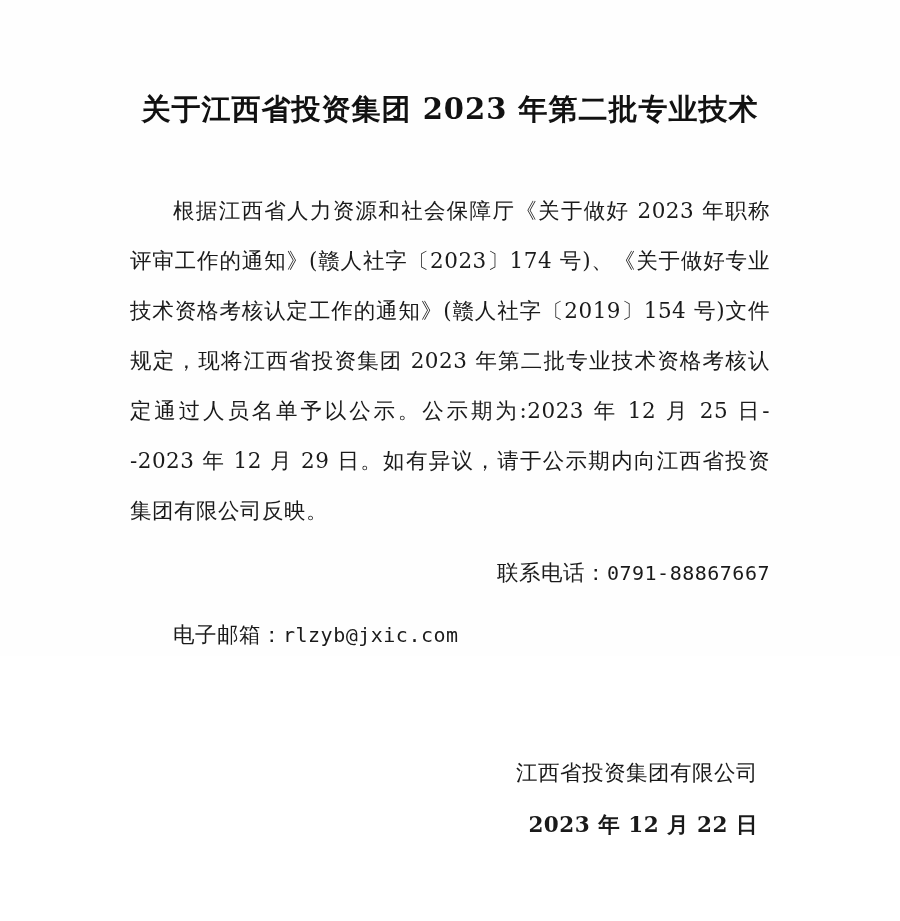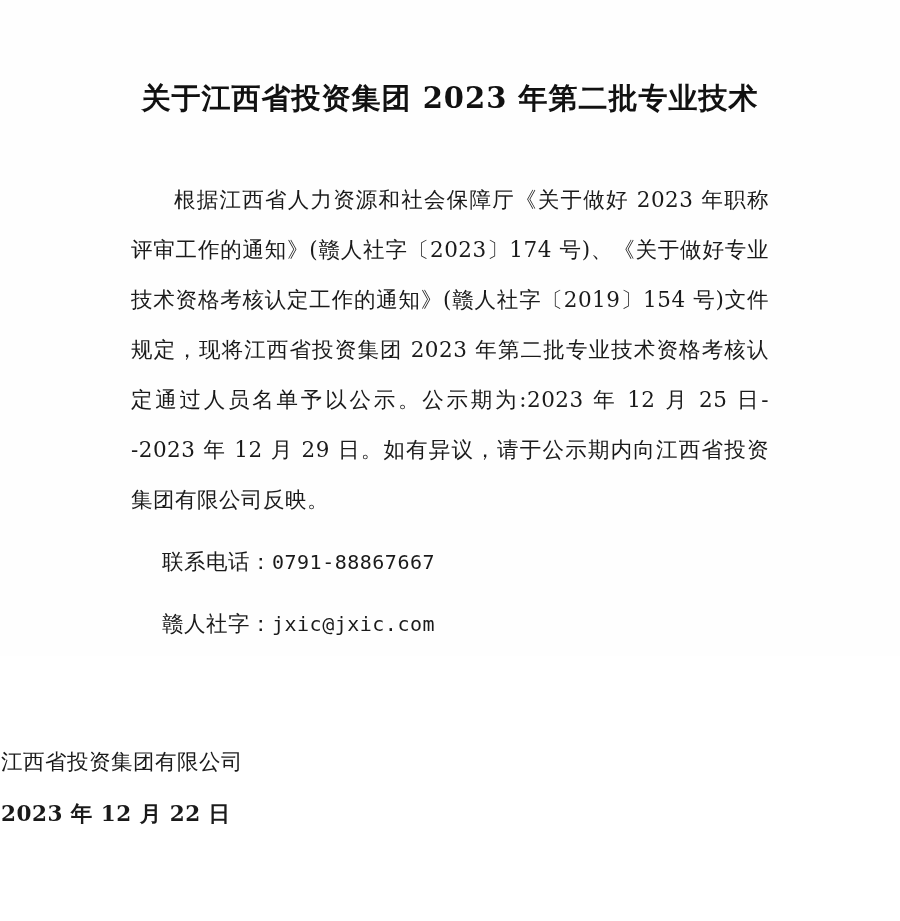--- a/index.html
+++ b/index.html
@@ -12,21 +12,21 @@
     height: 921px;
     font-family: "DejaVu Serif", "Liberation Serif", serif;
     color: #000000;
     overflow: hidden;
   }
   .page {
     position: relative;
     width: 900px;
     height: 656px;
     box-sizing: border-box;
-    padding: 1px;
+    padding: 12px;
     background: #fefefe;
   }
   .doc-title {
     margin: 0;
     padding-top: 66px;
     text-align: center;
     font-family: "DejaVu Serif", "Liberation Serif", serif;
     font-weight: bold;
     font-size: 29px;
     line-height: 62px;
@@ -35,21 +35,21 @@
   }
   .doc-title .title-line {
     display: block;
     white-space: nowrap;
   }
   .body-block {
     margin: 0;
     padding: 0 118px 0 118px;
   }
   .para {
-    margin: 12px;
+    margin: 0;
     font-size: 21.5px;
     line-height: 50px;
     letter-spacing: 0.5px;
     text-align: justify;
     text-justify: inter-ideograph;
     color: #1a1a1a;
   }
   .para.first {
     margin-top: 46px;
     text-indent: 2em;
@@ -57,33 +57,34 @@
   .contact-line {
     margin: 0;
     font-size: 21.5px;
     line-height: 50px;
     letter-spacing: 0.5px;
     color: #1a1a1a;
     text-indent: 2em;
   }
   .contact-line.phone {
     margin-top: 12px;
+    text-align: right;
   }
   .contact-line.email {
     margin-top: 12px;
   }
   .contact-line .mono {
     font-family: "DejaVu Sans Mono", "Liberation Mono", monospace;
     font-size: 20px;
     letter-spacing: 0.5px;
   }
   .signature {
     margin: 0;
     padding: 0 130px 0 0;
-    text-align: left;
+    text-align: right;
   }
   .sig-org {
     margin-top: 90px;
     font-size: 21.5px;
     line-height: 46px;
     letter-spacing: 0.5px;
     color: #1a1a1a;
   }
   .sig-date {
     margin-top: 6px;
@@ -105,21 +106,21 @@
 
   <div class="body-block">
 
     <p class="para first">根据江西省人力资源和社会保障厅《关于做好 2023 年职称评审工作的通知》(赣人社字〔2023〕174 号)、《关于做好专业技术资格考核认定工作的通知》(赣人社字〔2019〕154 号)文件规定，现将江西省投资集团 2023 年第二批专业技术资格考核认定通过人员名单予以公示。公示期为:2023 年 12 月 25 日--2023 年 12 月 29 日。如有异议，请于公示期内向江西省投资集团有限公司反映。</p>
 
     <p class="contact-line phone">
       <span>联系电话：</span><span class="mono">0791-88867667</span>
     </p>
 
     <p class="contact-line email">
-      <span>赣人社字：</span><span class="mono">jxic@jxic.com</span>
+      <span>电子邮箱：</span><span class="mono">rlzyb@jxic.com</span>
     </p>
 
   </div>
 
   <div class="signature">
     <div class="sig-org">江西省投资集团有限公司</div>
     <div class="sig-date">2023 年 12 月 22 日</div>
   </div>
 
 </div>

